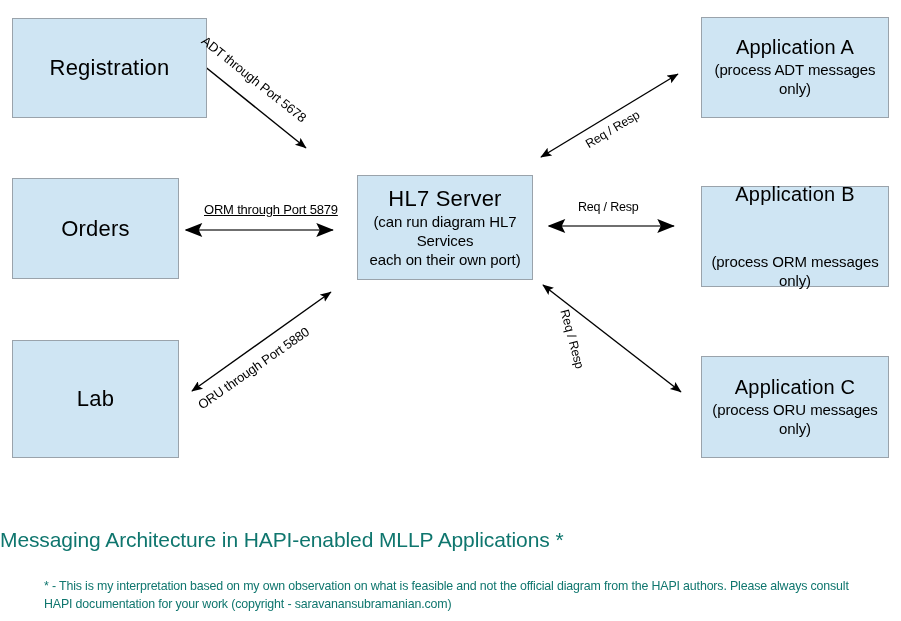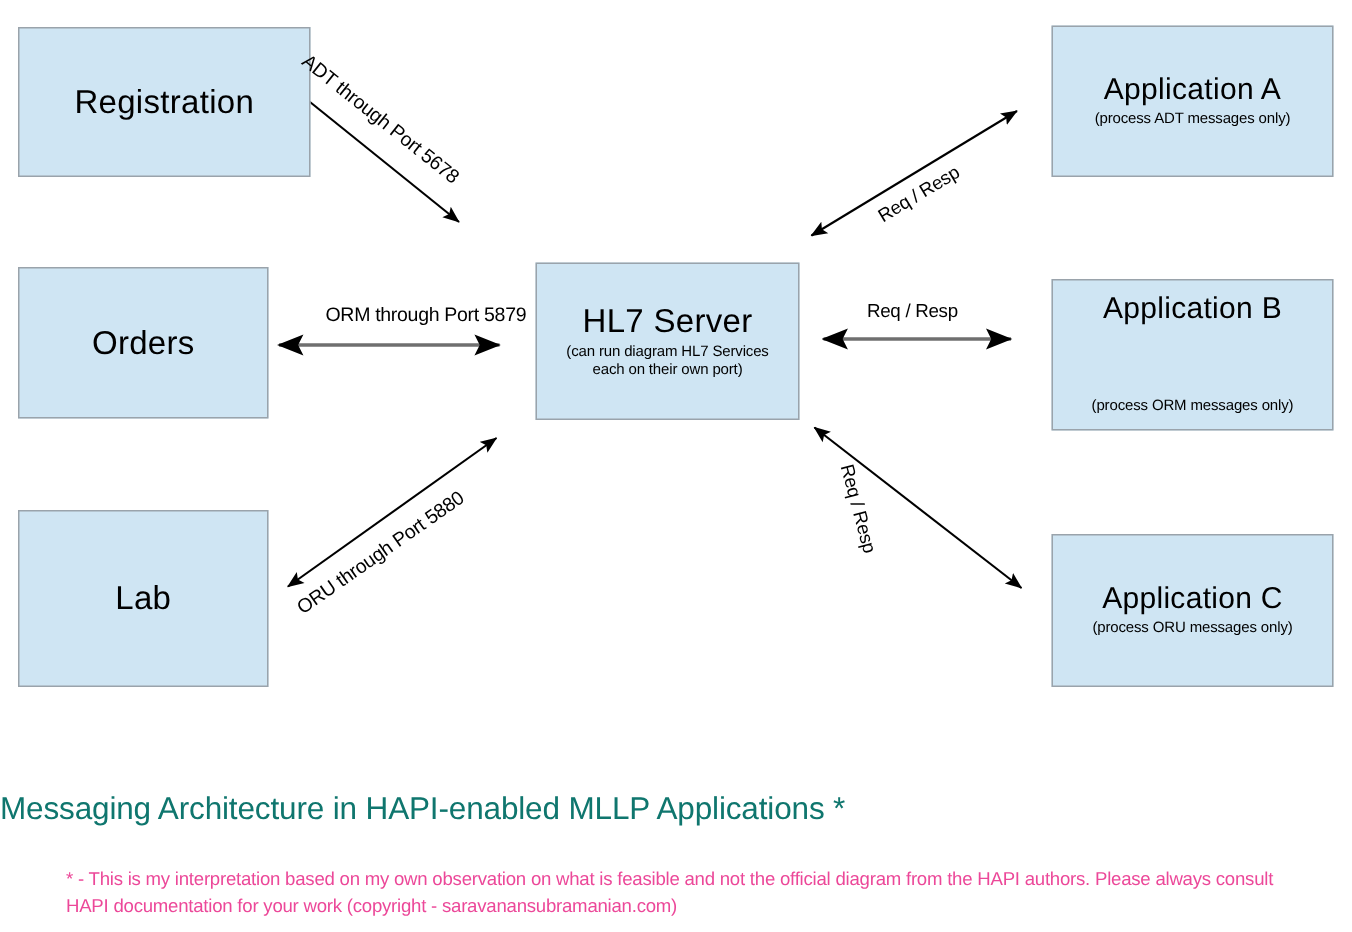--- a/index.html
+++ b/index.html
@@ -32,21 +32,21 @@
   }
   .node-title {
     font-size: 22px;
     color: #000;
     letter-spacing: 0.2px;
   }
   .node-title.small {
     font-size: 20px;
   }
   .node-sub {
-    font-size: 10px;
+    font-size: 15px;
     color: #000;
     margin-top: 2px;
     line-height: 1.25;
     letter-spacing: -0.1px;
   }
   .svg-layer {
     position: absolute;
     left: 0;
     top: 0;
     width: 901px;
@@ -73,21 +73,21 @@
     color: #0f766e;
     letter-spacing: -0.1px;
   }
   .caption-note {
     position: absolute;
     left: 44px;
     top: 578px;
     width: 820px;
     font-size: 12.4px;
     line-height: 1.45;
-    color: #ec4899;
+    color: #0f766e;
     letter-spacing: -0.15px;
   }
 </style>
 </head>
 <body>
 
 <div id="canvas">
 
   <svg class="svg-layer" viewBox="0 0 901 621">
     <defs>
@@ -154,21 +154,21 @@
     <div class="node-sub">(process ORM messages only)</div>
   </div>
 
   <div class="node-box" style="left:701px; top:356px; width:188px; height:102px;">
     <div class="node-title small">Application C</div>
     <div class="node-sub">(process ORU messages only)</div>
   </div>
 
   <div class="edge-label" style="left:208px; top:33px; transform: rotate(38.5deg);">ADT through Port 5678</div>
 
-  <div class="edge-label" style="left:217px; top:202px;">ORM through Port 5879</div>
+  <div class="edge-label" style="left:204px; top:202px;text-decoration:underline;">ORM through Port 5879</div>
 
   <div class="edge-label" style="left:195px; top:400px; transform: rotate(-35deg);">ORU through Port 5880</div>
 
   <div class="edge-label sm" style="left:583px; top:139px; transform: rotate(-31deg);">Req / Resp</div>
 
   <div class="edge-label sm" style="left:578px; top:200px;">Req / Resp</div>
 
   <div class="edge-label sm" style="left:571px; top:308px; transform: rotate(75deg);">Req / Resp</div>
 
   <div class="caption-title">Messaging Architecture in HAPI-enabled MLLP Applications *</div>

